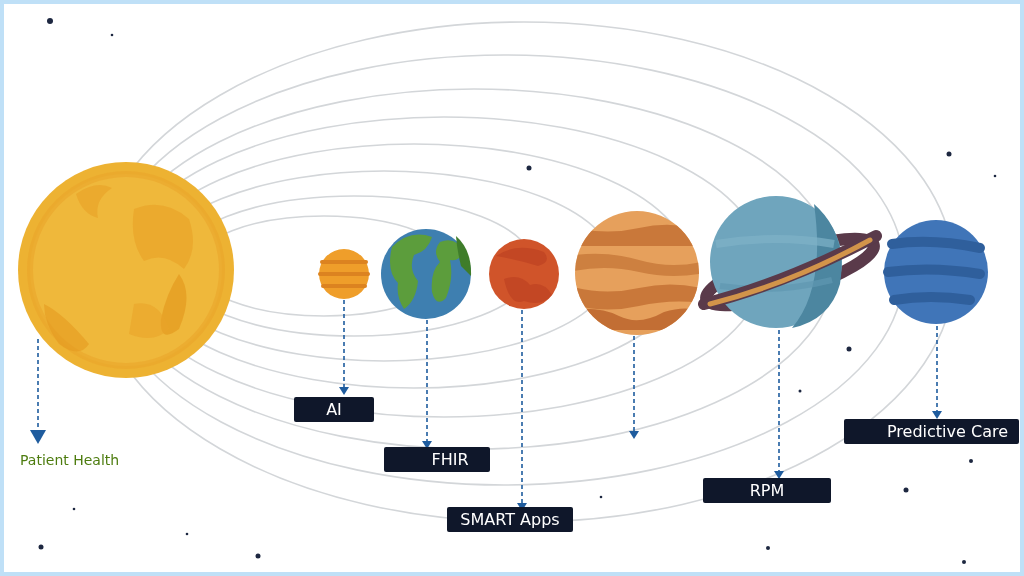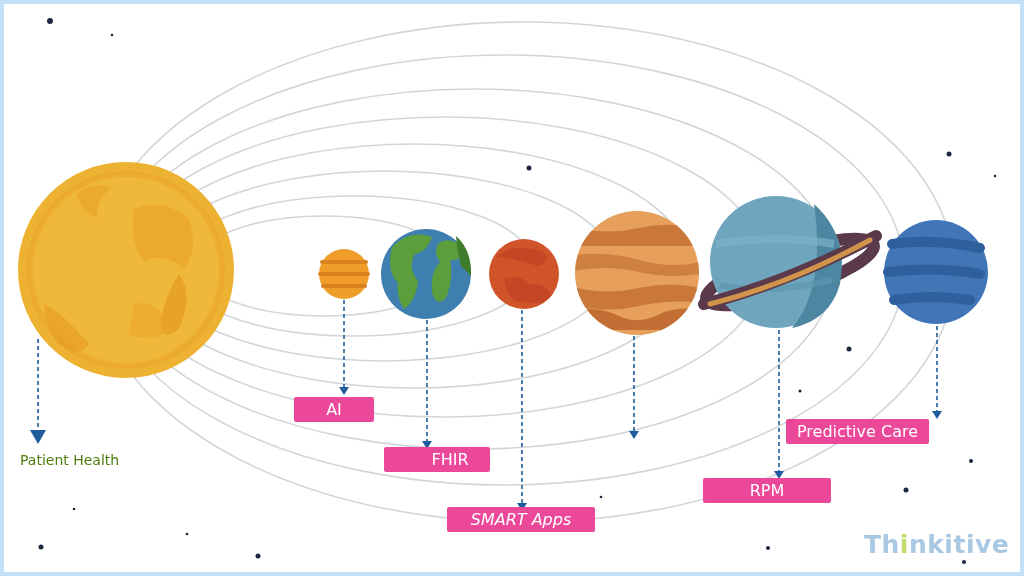--- a/index.html
+++ b/index.html
@@ -1,19 +1,19 @@
 <!DOCTYPE html>
 <html><head>
 <meta charset="utf-8">
 <style>
   html, body { margin: 0; padding: 0; }
   body { width: 1024px; height: 576px; overflow: hidden; background: #ffffff; font-family: "DejaVu Sans", sans-serif; }
   .frame { position: relative; width: 1024px; height: 576px; box-sizing: border-box; border: 4px solid #bfe0f7; background: #ffffff; overflow: hidden; }
   svg.scene { position: absolute; left: 0; top: 0; }
-  .label-box { position: absolute; background: #ec4899; color: #ffffff; border-radius: 2px; display: flex; align-items: center; justify-content: center; font-size: 16px; height: 25px; }
+  .label-box { position: absolute; background: #0f172a; color: #ffffff; border-radius: 2px; display: flex; align-items: center; justify-content: center; font-size: 16px; height: 25px; }
   .title { position: absolute; left: 16px; top: 448px; color: #4d7c0f; font-size: 14px; }
   .logo { position: absolute; left: 860px; top: 526px; font-size: 25px; font-weight: bold; color: #a9c8e4; letter-spacing: 0.5px; }
   .logo .dot { color: #c5dc6a; }
 </style>
 </head>
 <body>
 
 <div class="frame">
 
   <svg class="scene" width="1024" height="576" viewBox="0 0 1024 576">
@@ -127,18 +127,17 @@
       <path d="M625,427 L635,427 L630,435 z"></path>
       <path d="M770,467 L780,467 L775,475 z"></path>
       <path d="M928,407 L938,407 L933,415 z"></path>
     </g>
   </svg>
 
   <div class="title">Patient Health</div>
 
   <div class="label-box" style="left:290px; top:393px; width:80px;">AI</div>
   <div class="label-box" style="left:380px; top:443px; width:80px;padding-left:26px;">FHIR</div>
-  <div class="label-box" style="left:443px; top:503px; width:148px;font-style:italic;">SMART Apps</div>
+  <div class="label-box" style="left:443px; top:503px; width:126px;">SMART Apps</div>
   <div class="label-box" style="left:675px; top:474px; width:128px;margin-left:24px;">RPM</div>
-  <div class="label-box" style="left:782px; top:415px; width:143px;">Predictive Care</div>
+  <div class="label-box" style="left:840px; top:415px; width:143px;padding-left:32px;">Predictive Care</div>
 
-  <div class="logo"><span>Th</span><span class="dot">i</span><span>nkitive</span></div>
 </div>
 
 </body></html>

